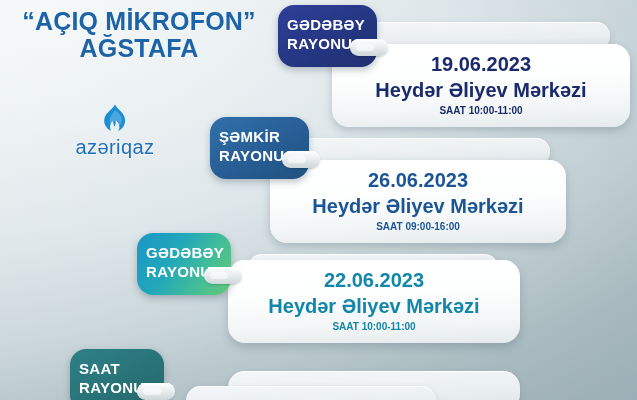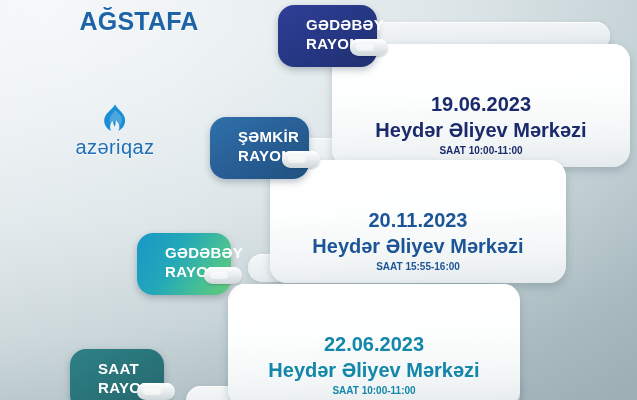--- a/index.html
+++ b/index.html
@@ -34,21 +34,21 @@
   #logo .flame{ display:block; margin:0 auto 2px; width:26px; height:30px; }
   #logo .brand{
     font-size:20px; font-weight:normal; color:#1f6fb8; letter-spacing:.4px;
     text-shadow:0 1px 0 rgba(255,255,255,.8);
   }
 
   
   .badge{
     position:absolute; border-radius:16px; color:#fff;
     font-weight:bold; font-size:15px; line-height:1.25;
-    padding:11px 14px 13px 28px; letter-spacing:.3px;
+    padding:11px 14px 13px 9px; letter-spacing:.3px;
     box-shadow:0 3px 7px rgba(40,60,80,.30);
     z-index:6;
   }
   .badge .r2{ display:block; }
   
   .badge .notch{
     position:absolute; right:-11px; bottom:11px;
     width:38px; height:17px; border-radius:9px;
     background:linear-gradient(180deg,#ffffff 0%,#e2e8ea 60%,#cdd6d9 100%);
     box-shadow:inset 0 1px 0 rgba(255,255,255,.9), 0 1px 2px rgba(0,0,0,.18);
@@ -65,27 +65,27 @@
   #badge-qazax  { left:70px;  top:349px; width:94px; background:linear-gradient(150deg,#2d8187 0%,#287176 60%,#22646a 100%); }
 
   
   .card{
     position:absolute; border-radius:17px;
     background:linear-gradient(178deg,#ffffff 0%,#fdfefe 42%,#f2f5f6 78%,#e4eaec 100%);
     box-shadow:0 4px 9px rgba(60,85,100,.26), inset 0 1px 0 rgba(255,255,255,.95);
     text-align:center; z-index:4;
     padding:8px 10px 9px;
   }
-  .card .date{ font-size:20px; font-weight:bold; line-height:1.25;margin-top:40px; }
+  .card .date{ font-size:20px; font-weight:bold; line-height:1.25; }
   .card .venue{ font-size:20px; font-weight:bold; line-height:1.35; }
   .card .time{ font-size:10px; font-weight:bold; line-height:1.35; }
 
   #card-1{ left:332px; top:44px;  width:298px; color:#1b2a6b; }
   #card-2{ left:270px; top:160px; width:296px; color:#1c5596; }
-  #card-3{ left:228px; top:284px; width:292px; color:#1287a9; }
+  #card-3{ left:228px; top:260px; width:292px; color:#1287a9; }
 
   
   .ghost{
     position:absolute; border-radius:17px; z-index:2;
     background:linear-gradient(178deg,#f4f7f8 0%,#e9eef0 60%,#dbe3e6 100%);
     box-shadow:0 3px 7px rgba(60,85,100,.18), inset 0 1px 0 rgba(255,255,255,.8);
   }
   #ghost-a{ left:360px; top:22px;  width:250px; height:28px; }
   #ghost-b{ left:300px; top:138px; width:250px; height:28px; }
   #ghost-c{ left:248px; top:254px; width:250px; height:28px; }
@@ -99,20 +99,21 @@
 
   <div class="sheen"></div>
 
   <div class="ghost" id="ghost-a"></div>
   <div class="ghost" id="ghost-b"></div>
   <div class="ghost" id="ghost-c"></div>
   <div class="ghost" id="ghost-d"></div>
   <div class="ghost" id="ghost-e"></div>
 
   <div id="title">
+    <span>“AÇIQ MİKROFON”</span>
     <span class="l2">AĞSTAFA</span>
   </div>
 
   <div id="logo">
     <svg class="flame" viewBox="0 0 26 30" aria-hidden="true">
       <path d="M13 0.5 C10.2 5.4 5.3 7.8 3.1 12.4 C0.6 17.6 3.4 24.3 8.9 26.7 C7.4 23.2 8.0 19.6 10.4 16.9 C11.6 18.9 11.3 21.0 12.6 22.6 C13.9 20.7 13.6 18.4 13.9 16.3 C16.5 18.3 18.0 21.6 17.2 24.9 C16.9 25.7 16.5 26.3 16.1 26.9 C21.6 24.7 24.6 18.2 22.4 12.7 C20.6 8.0 15.9 5.6 13 0.5 Z" fill="#1b8fd6"></path>
       <path d="M13 6.0 C11.6 9.1 9.0 10.8 8.0 13.9 C6.9 17.4 8.6 21.4 11.8 23.0 C10.9 20.6 11.3 18.2 12.8 16.4 C13.5 17.8 13.3 19.2 14.1 20.3 C14.9 19.0 14.7 17.4 14.9 16.0 C16.5 17.4 17.4 19.6 16.9 21.8 C19.8 19.8 20.6 15.6 19.0 12.4 C17.6 9.6 14.6 8.3 13 6.0 Z" fill="#ffffff" opacity="0.22"></path>
     </svg>
     <div class="brand">azəriqaz</div>
   </div>
@@ -141,23 +142,23 @@
     <span class="notch"></span>
   </div>
 
   <div class="card" id="card-1">
     <div class="date">19.06.2023</div>
     <div class="venue">Heydər Əliyev Mərkəzi</div>
     <div class="time">SAAT 10:00-11:00</div>
   </div>
 
   <div class="card" id="card-2">
-    <div class="date">20.11.2023</div>
+    <div class="date">26.06.2023</div>
     <div class="venue">Heydər Əliyev Mərkəzi</div>
-    <div class="time">SAAT 15:55-16:00</div>
+    <div class="time">SAAT 09:00-16:00</div>
   </div>
 
   <div class="card" id="card-3">
     <div class="date">22.06.2023</div>
     <div class="venue">Heydər Əliyev Mərkəzi</div>
     <div class="time">SAAT 10:00-11:00</div>
   </div>
 
 </div>
 

